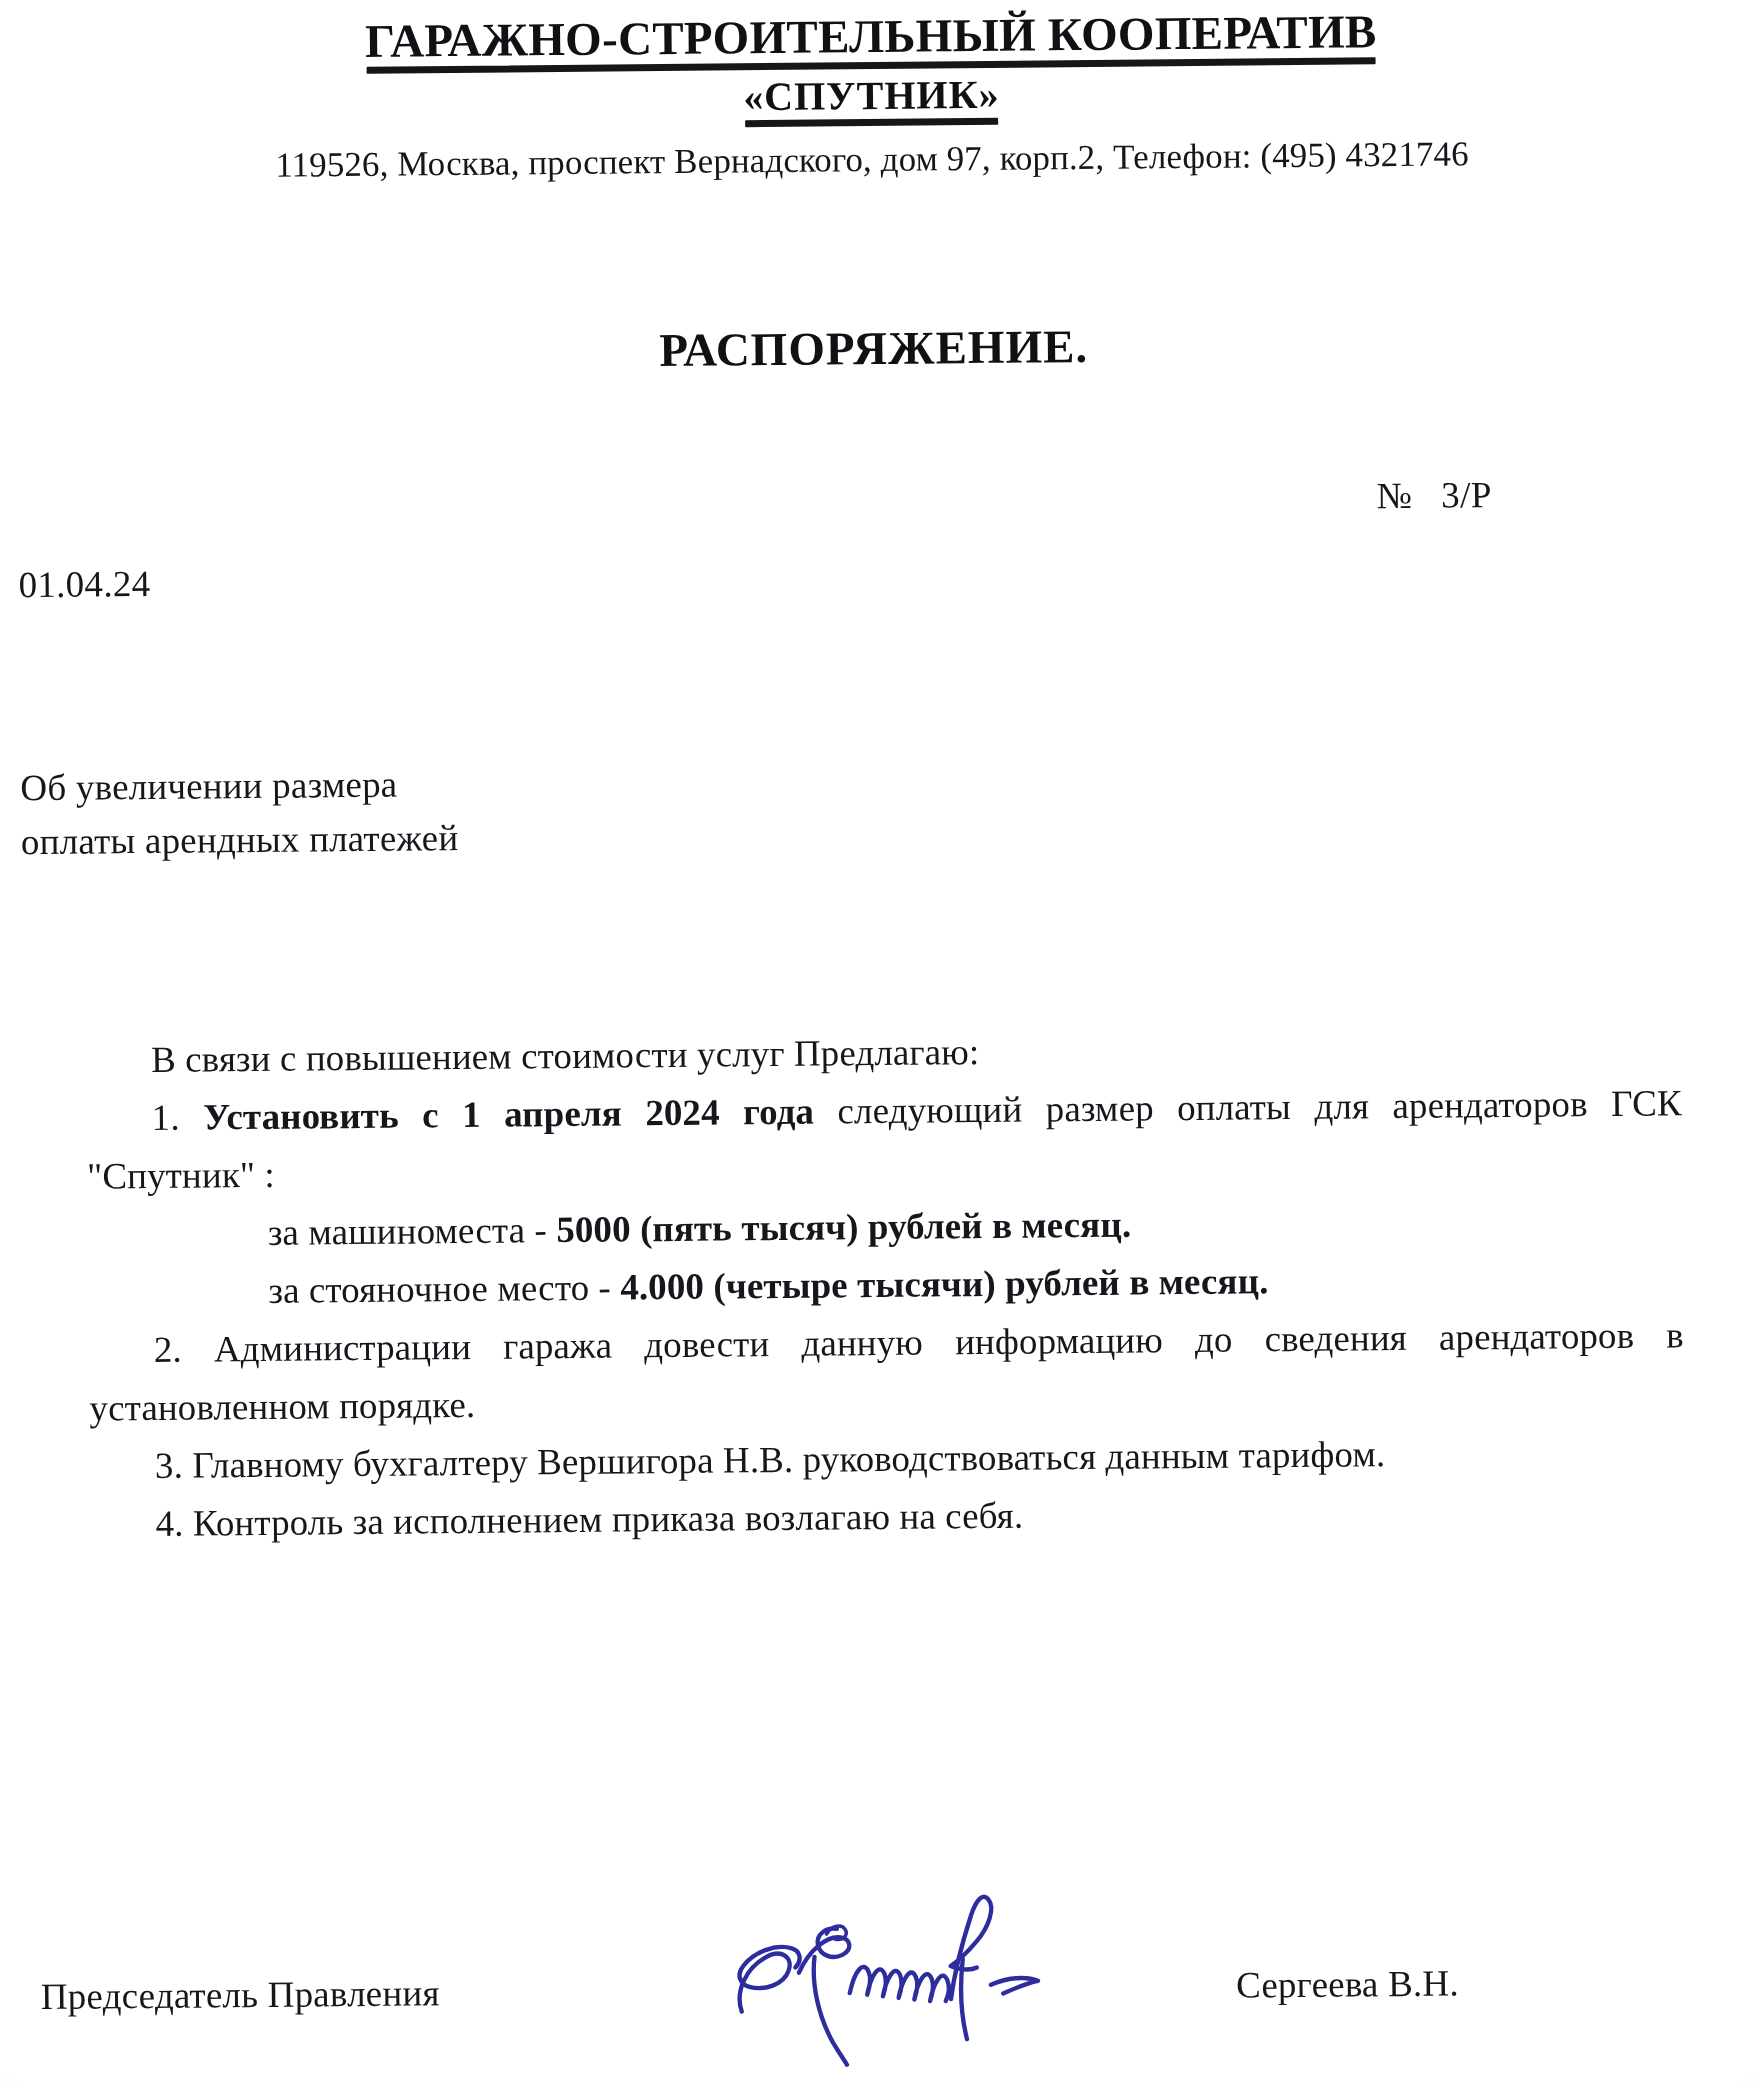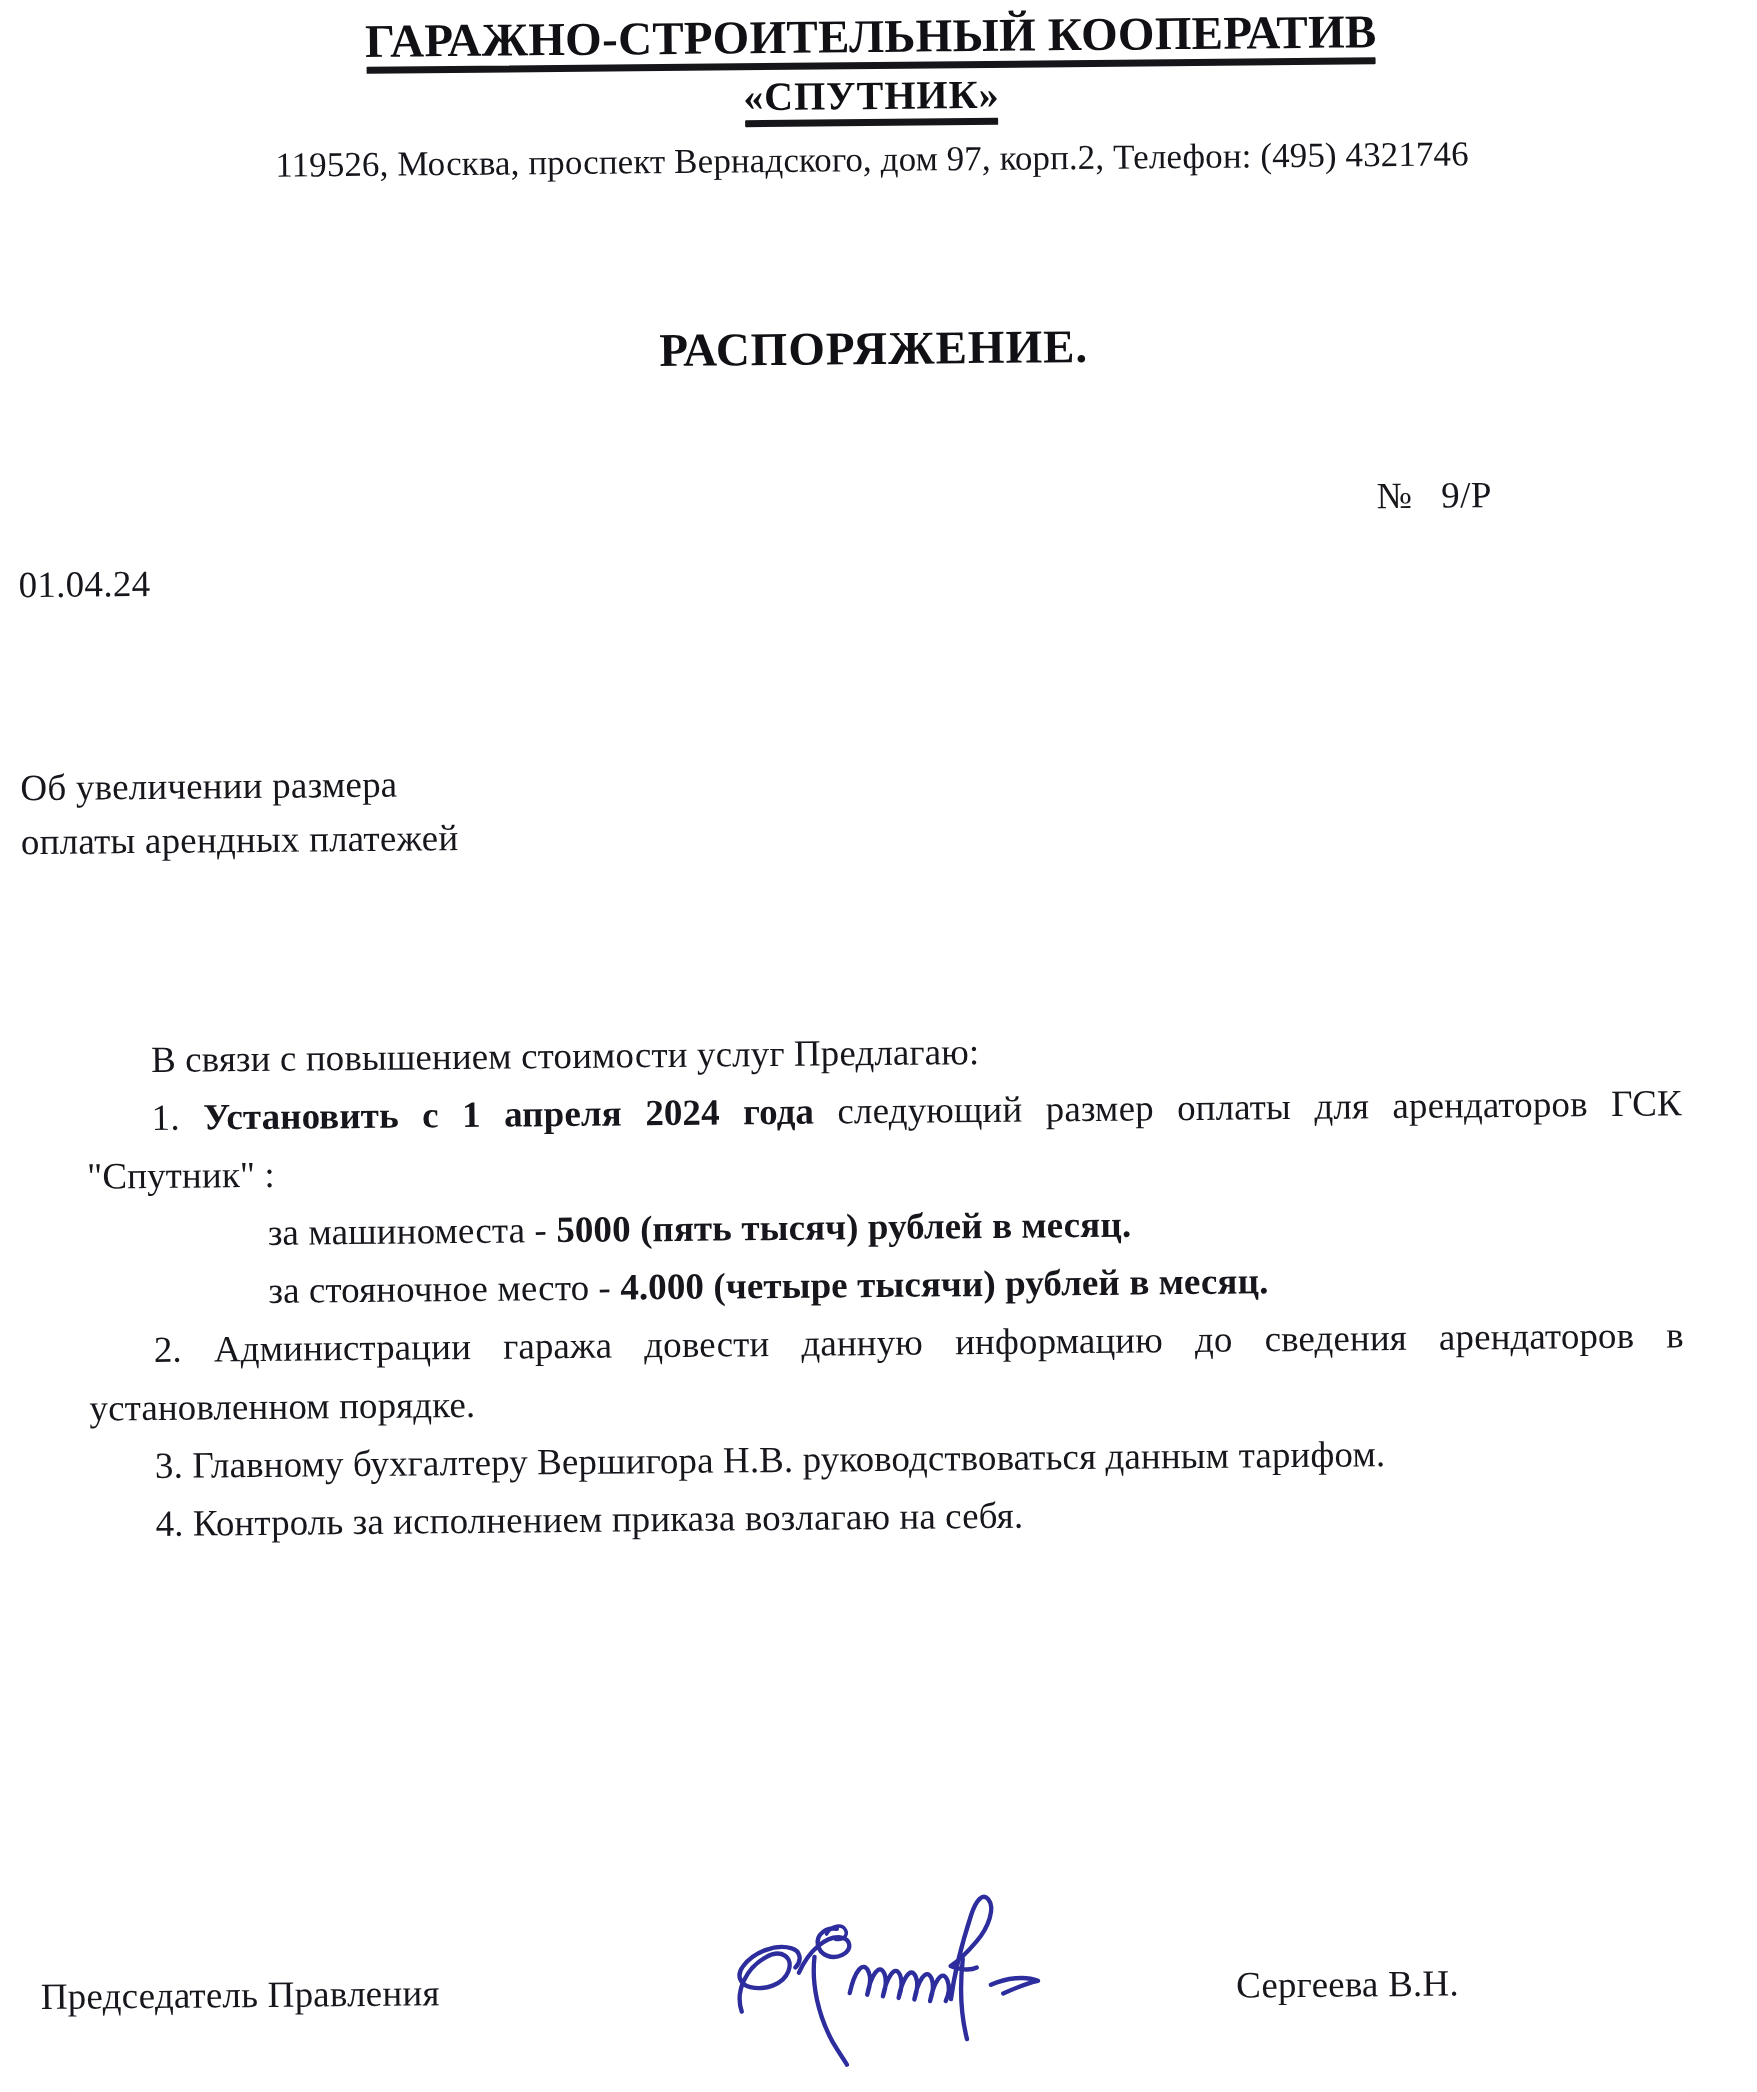--- a/index.html
+++ b/index.html
@@ -199,21 +199,21 @@
   <div class="org-block">
     <div class="org-line1">ГАРАЖНО-СТРОИТЕЛЬНЫЙ КООПЕРАТИВ</div>
     <br>
     <div class="org-line2">«СПУТНИК»</div>
   </div>
 
   <div class="org-address">119526, Москва, проспект Вернадского, дом 97, корп.2, Телефон: (495) 4321746</div>
 
   <div class="doc-title">РАСПОРЯЖЕНИЕ.</div>
 
-  <div class="doc-number"><span>№</span>&nbsp;&nbsp; <span>9/Р</span></div>
+  <div class="doc-number"><span>№</span>&nbsp;&nbsp; <span>3/Р</span></div>
 
   <div class="doc-date">01.04.24</div>
 
   <div class="doc-subject">
     <div>Об увеличении размера</div>
     <div>оплаты арендных платежей</div>
   </div>
 
   <div class="body-block">
 

